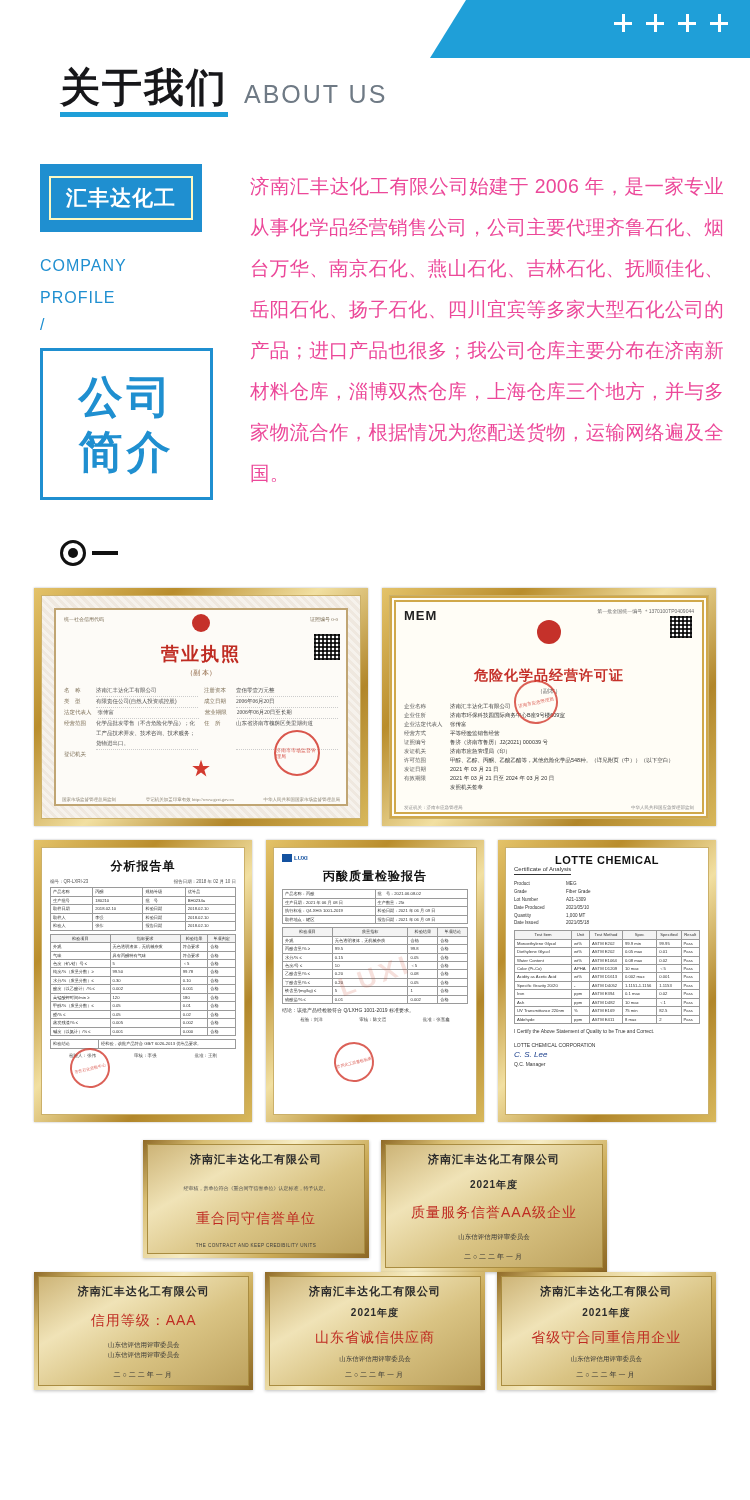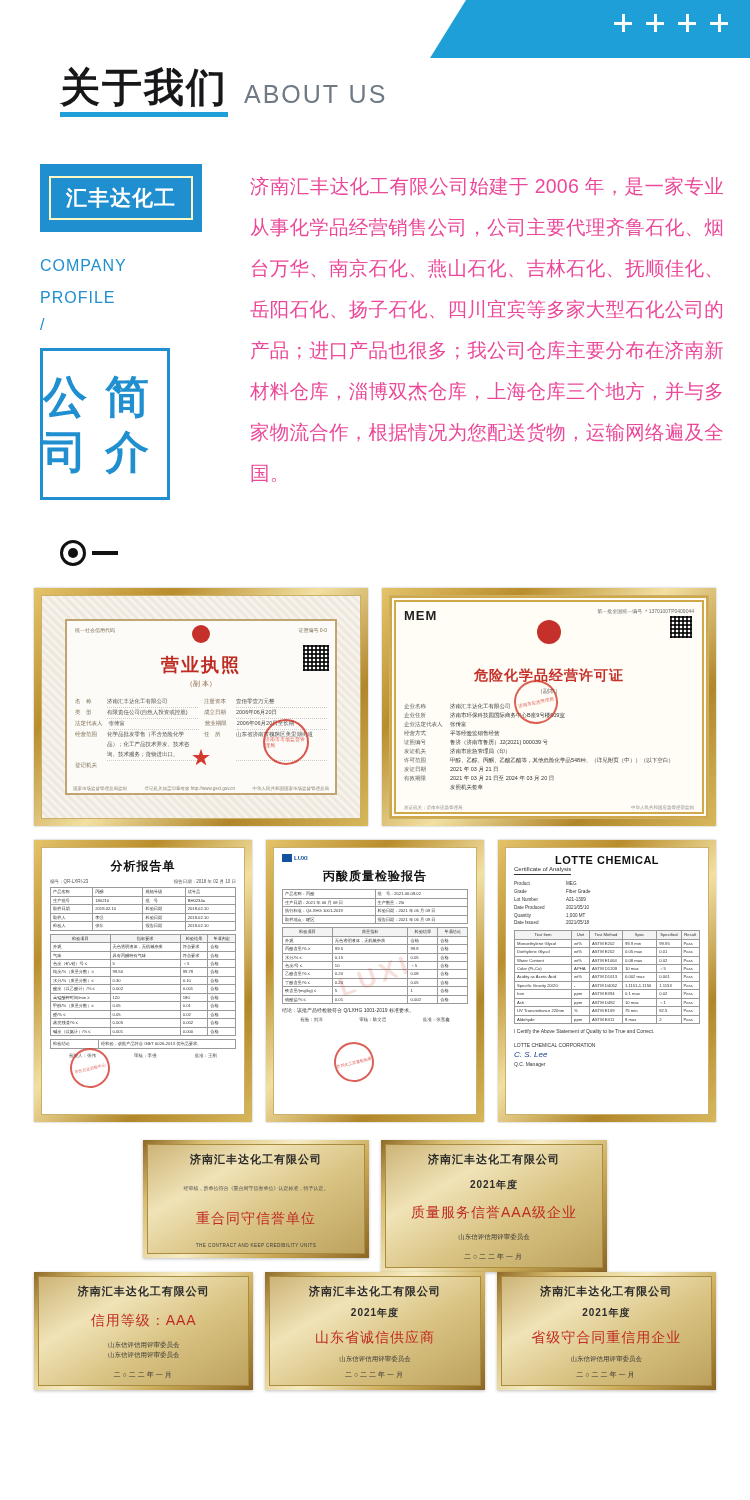--- a/index.html
+++ b/index.html
@@ -103,25 +103,25 @@
     letter-spacing: 1px;
     line-height: 2.0;
   }
   .slash {
     color: #1f8fd0;
     font-size: 16px;
     line-height: 1.4;
   }
   .big-cn-box {
     margin-top: 12px;
-    width: 130px;
+    width: 173px;
     height: 152px;
     border: 3px solid #1f8fd0;
     display: flex;
-    flex-direction: row;
+    flex-direction: column;
     align-items: center;
     justify-content: center;
   }
   .big-cn-box span {
     color: #1f8fd0;
     font-size: 44px;
     font-weight: bold;
     letter-spacing: 4px;
     line-height: 1.25;
   }
@@ -190,21 +190,22 @@
 
   
   .r1 .frame { flex: 1; height: 238px; }
 
   
   .lic {
     position: relative;
     width: 100%; height: 100%;
     background:
       repeating-linear-gradient(45deg, #f6f2ec 0 3px, #efe8df 3px 6px);
-    padding: 23px;
+    padding: 12px;
+    font-family: Liberation Serif, serif;
   }
   .lic-inner {
     border: 2px solid #c0a573;
     height: 100%;
     position: relative;
     background: #fdfbf7;
     padding: 6px 8px;
   }
   .lic-top { display:flex; justify-content:space-between; font-size:5px; color:#7a6b52; }
   .lic-emblem {

